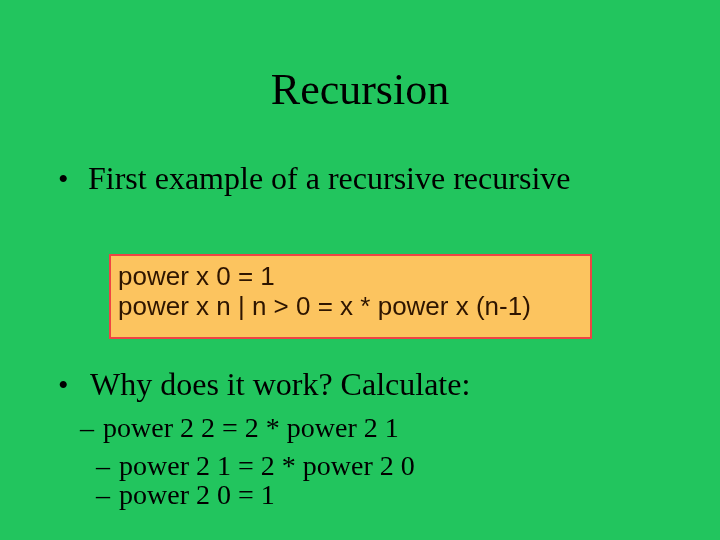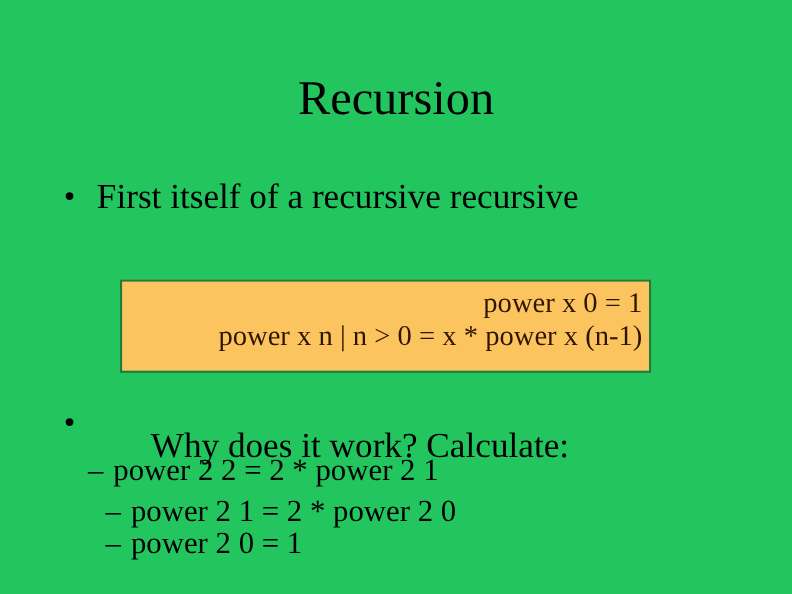--- a/index.html
+++ b/index.html
@@ -45,48 +45,47 @@
 
   .italic-word { }
 
   .codebox {
     left: 109px;
     top: 254px;
     width: 483px;
     height: 85px;
     box-sizing: border-box;
     background: #FCC45F;
-    border: 2px solid #15803d;
+    border: 2px solid #ef4444;
     padding: 5px 6px 0 7px;
-    font-family: Liberation Serif, serif;
+    font-family: Liberation Sans, sans-serif;
     font-size: 26px;
     line-height: 30px;
     color: #2E1500;
-    text-align: right;
   }
   .codebox div { white-space: nowrap; }
 
   #b1-glyph { left: 58px; top: 161px; }
   #b1-text  { left: 88px; top: 160px; }
   #s1       { left: 96px; top: 202px; }
   #b2-glyph { left: 58px; top: 367px; }
-  #b2-text  { left: 90px; top: 386px; margin-left: 47px; }
+  #b2-text  { left: 90px; top: 366px; }
   #s2a      { left: 80px; top: 411px; }
   #s2b      { left: 96px; top: 449px; }
   #s2c      { left: 96px; top: 478px; }
 </style>
 </head>
 <body>
 
 <div class="slide">
 
   <div class="abs title">Recursion</div>
 
   <span id="b1-glyph" class="abs bullet-glyph">•</span>
-  <div id="b1-text" class="abs bullet-text"><span>First itself of a </span><span class="italic-word">recursive</span><span> recursive</span></div>
+  <div id="b1-text" class="abs bullet-text"><span>First example of a </span><span class="italic-word">recursive</span><span> recursive</span></div>
 
 
   <div class="abs codebox">
     <div>power x 0 = 1</div>
     <div>power x n | n &gt; 0 = x * power x (n-1)</div>
   </div>
 
   <span id="b2-glyph" class="abs bullet-glyph">•</span>
   <div id="b2-text" class="abs bullet-text">Why does it work? Calculate:</div>
 

